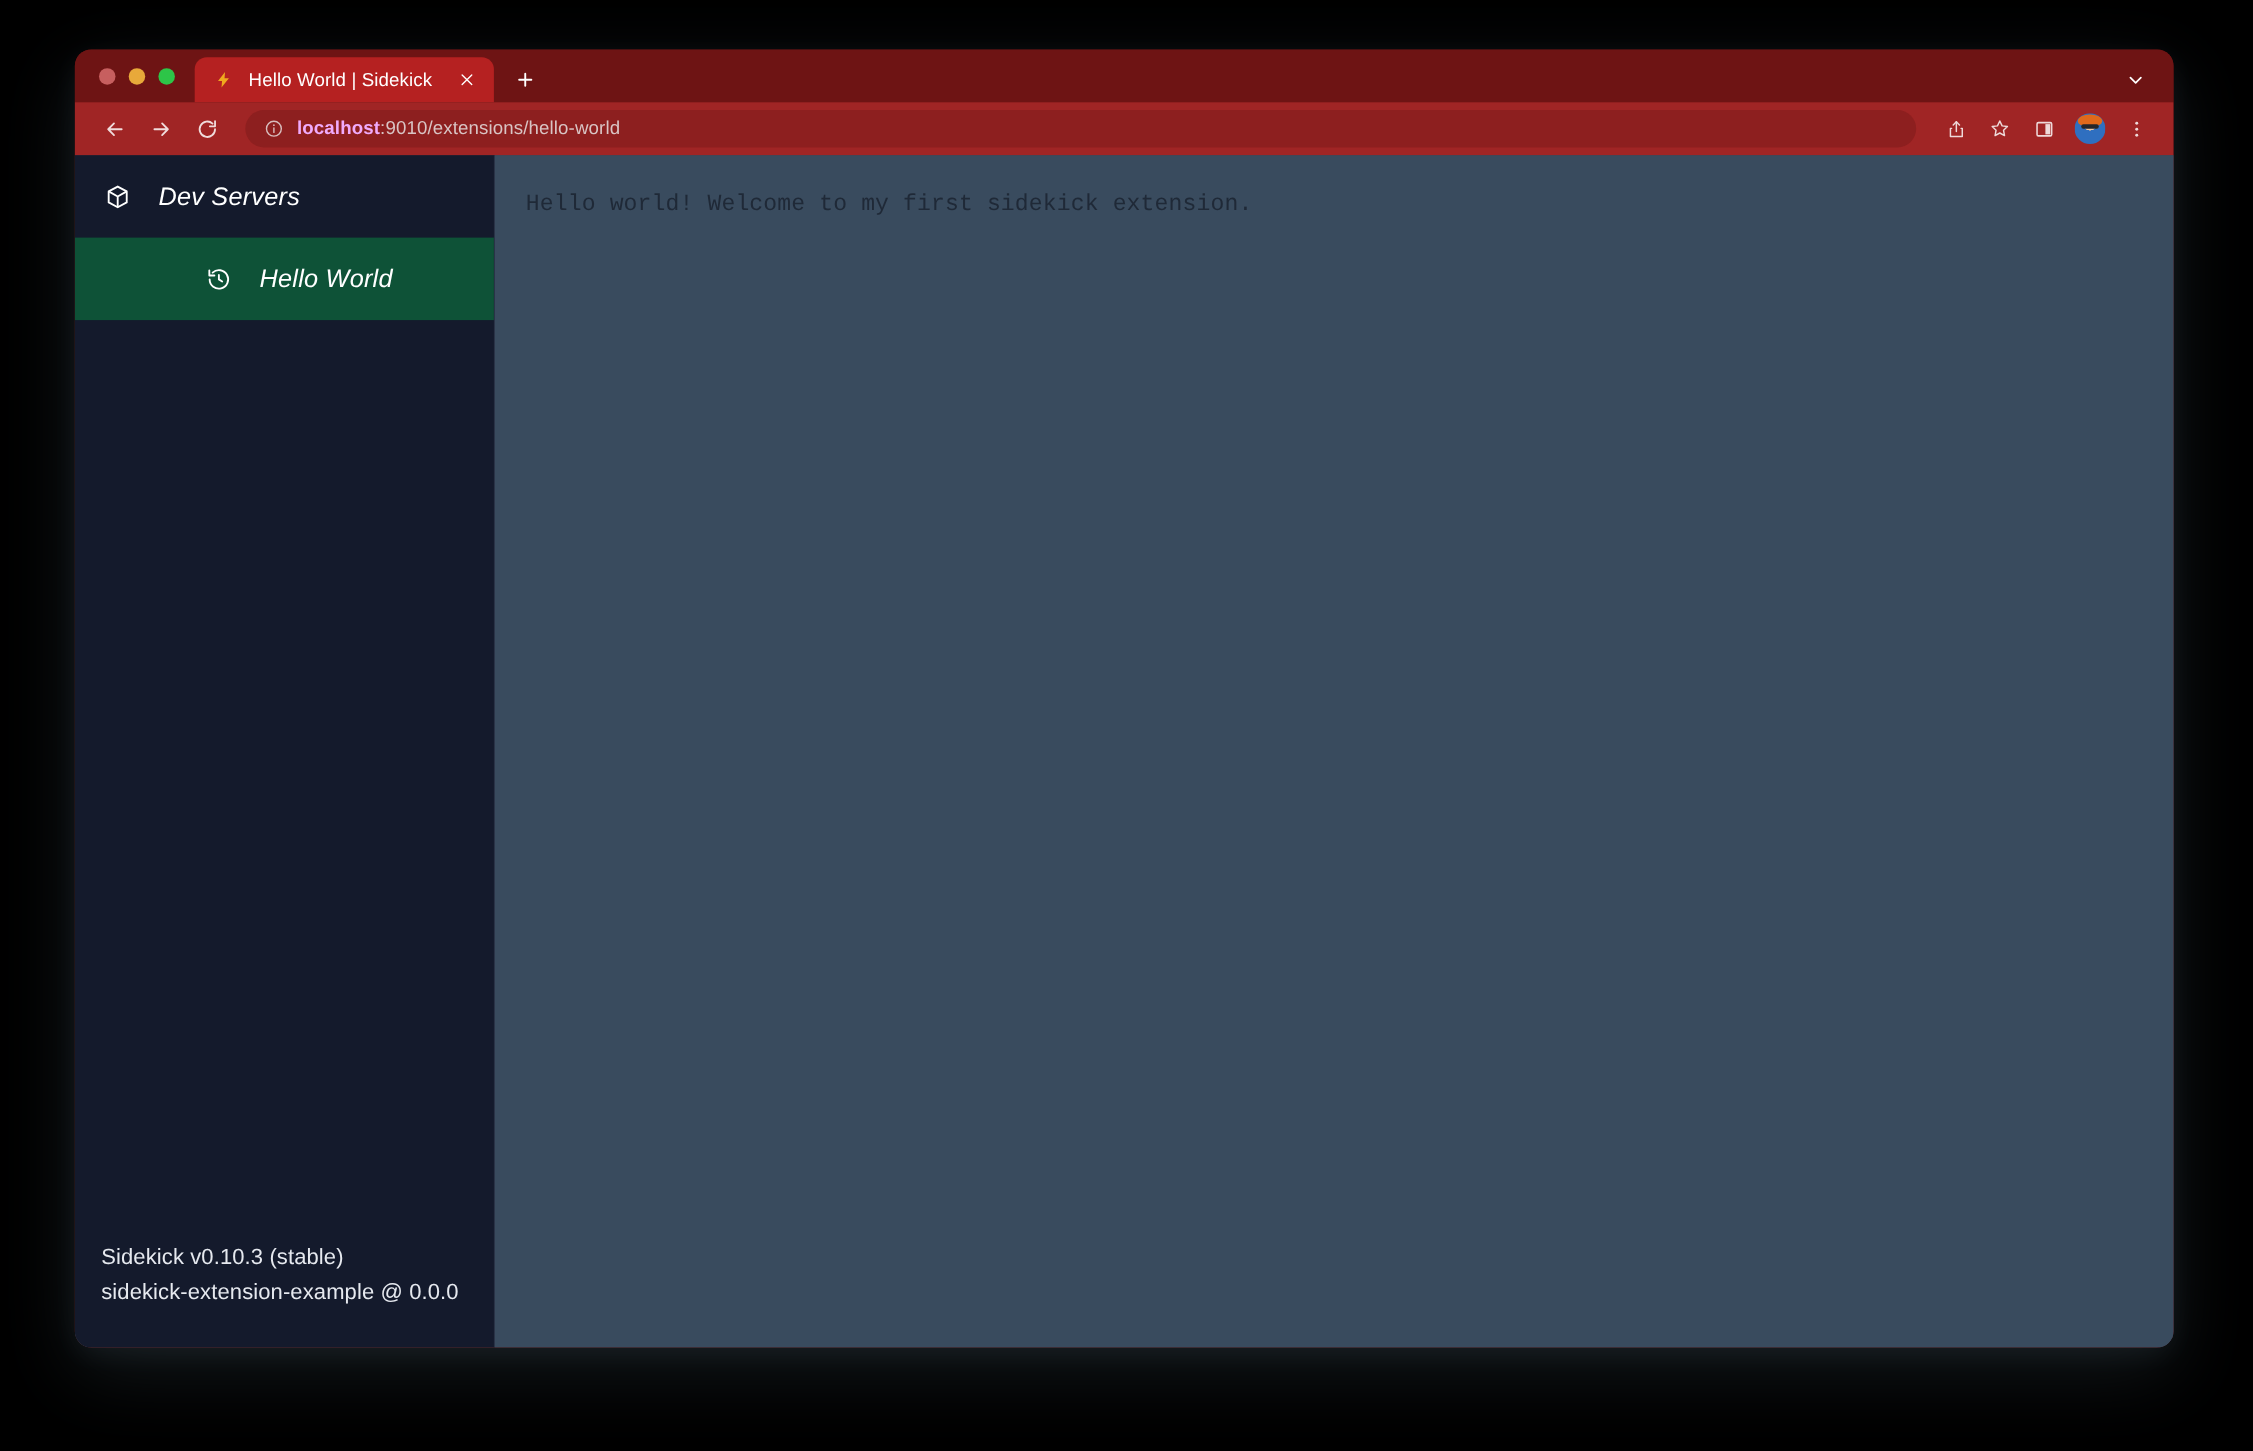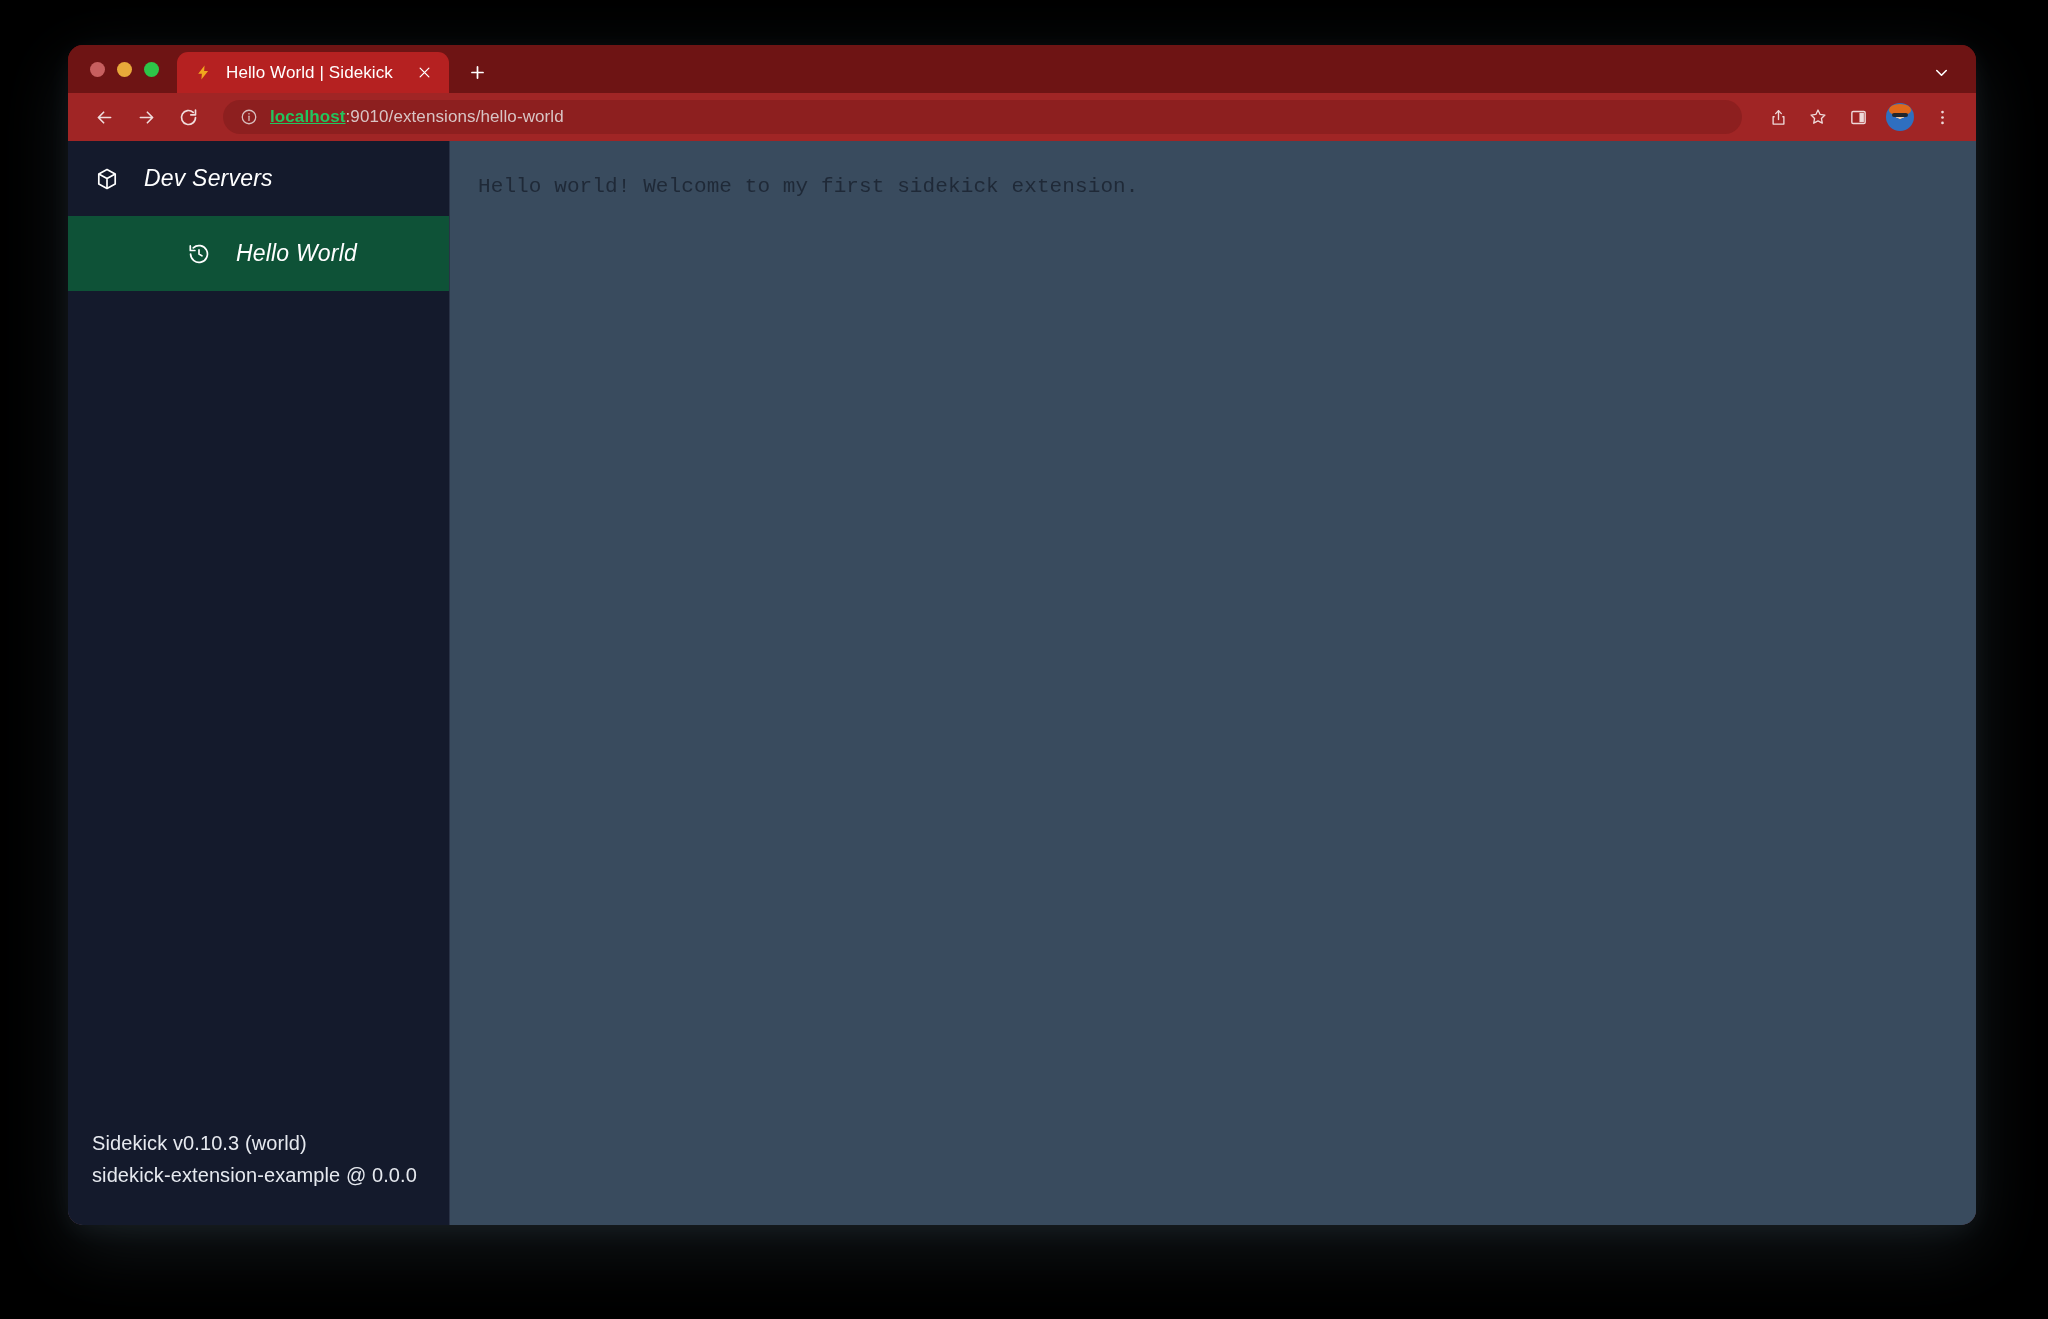--- a/index.html
+++ b/index.html
@@ -144,21 +144,21 @@
     flex: none;
   }
   .url-text {
     font-size: 17px;
     color: #d9c4c4;
     white-space: nowrap;
     overflow: hidden;
     text-overflow: ellipsis;
     letter-spacing: 0.1px;
   }
-  .url-text .host { color: #22c55e; font-weight: bold; text-decoration: underline; }
+  .url-text .host { color: #f0abfc; font-weight: bold; }
   .toolbar-right {
     display: flex;
     align-items: center;
     gap: 4px;
     flex: none;
   }
   .tb-icon {
     width: 36px; height: 36px;
     display: flex; align-items: center; justify-content: center;
     color: #eed9d9;
@@ -381,21 +381,21 @@
             <span class="nav-label">Hello World</span>
           </div>
 
 
 
         </div>
 
         <div class="sidebar-spacer"></div>
 
         <div class="sidebar-footer">
-          <span class="footer-line">Sidekick v0.10.3 (world)</span>
+          <span class="footer-line">Sidekick v0.10.3 (stable)</span>
           <span class="footer-line">sidekick-extension-example @ 0.0.0</span>
         </div>
       </div>
 
       <div class="main-panel">
         <div class="main-text">Hello world! Welcome to my first sidekick extension.</div>
       </div>
 
     </div>
   </div>

